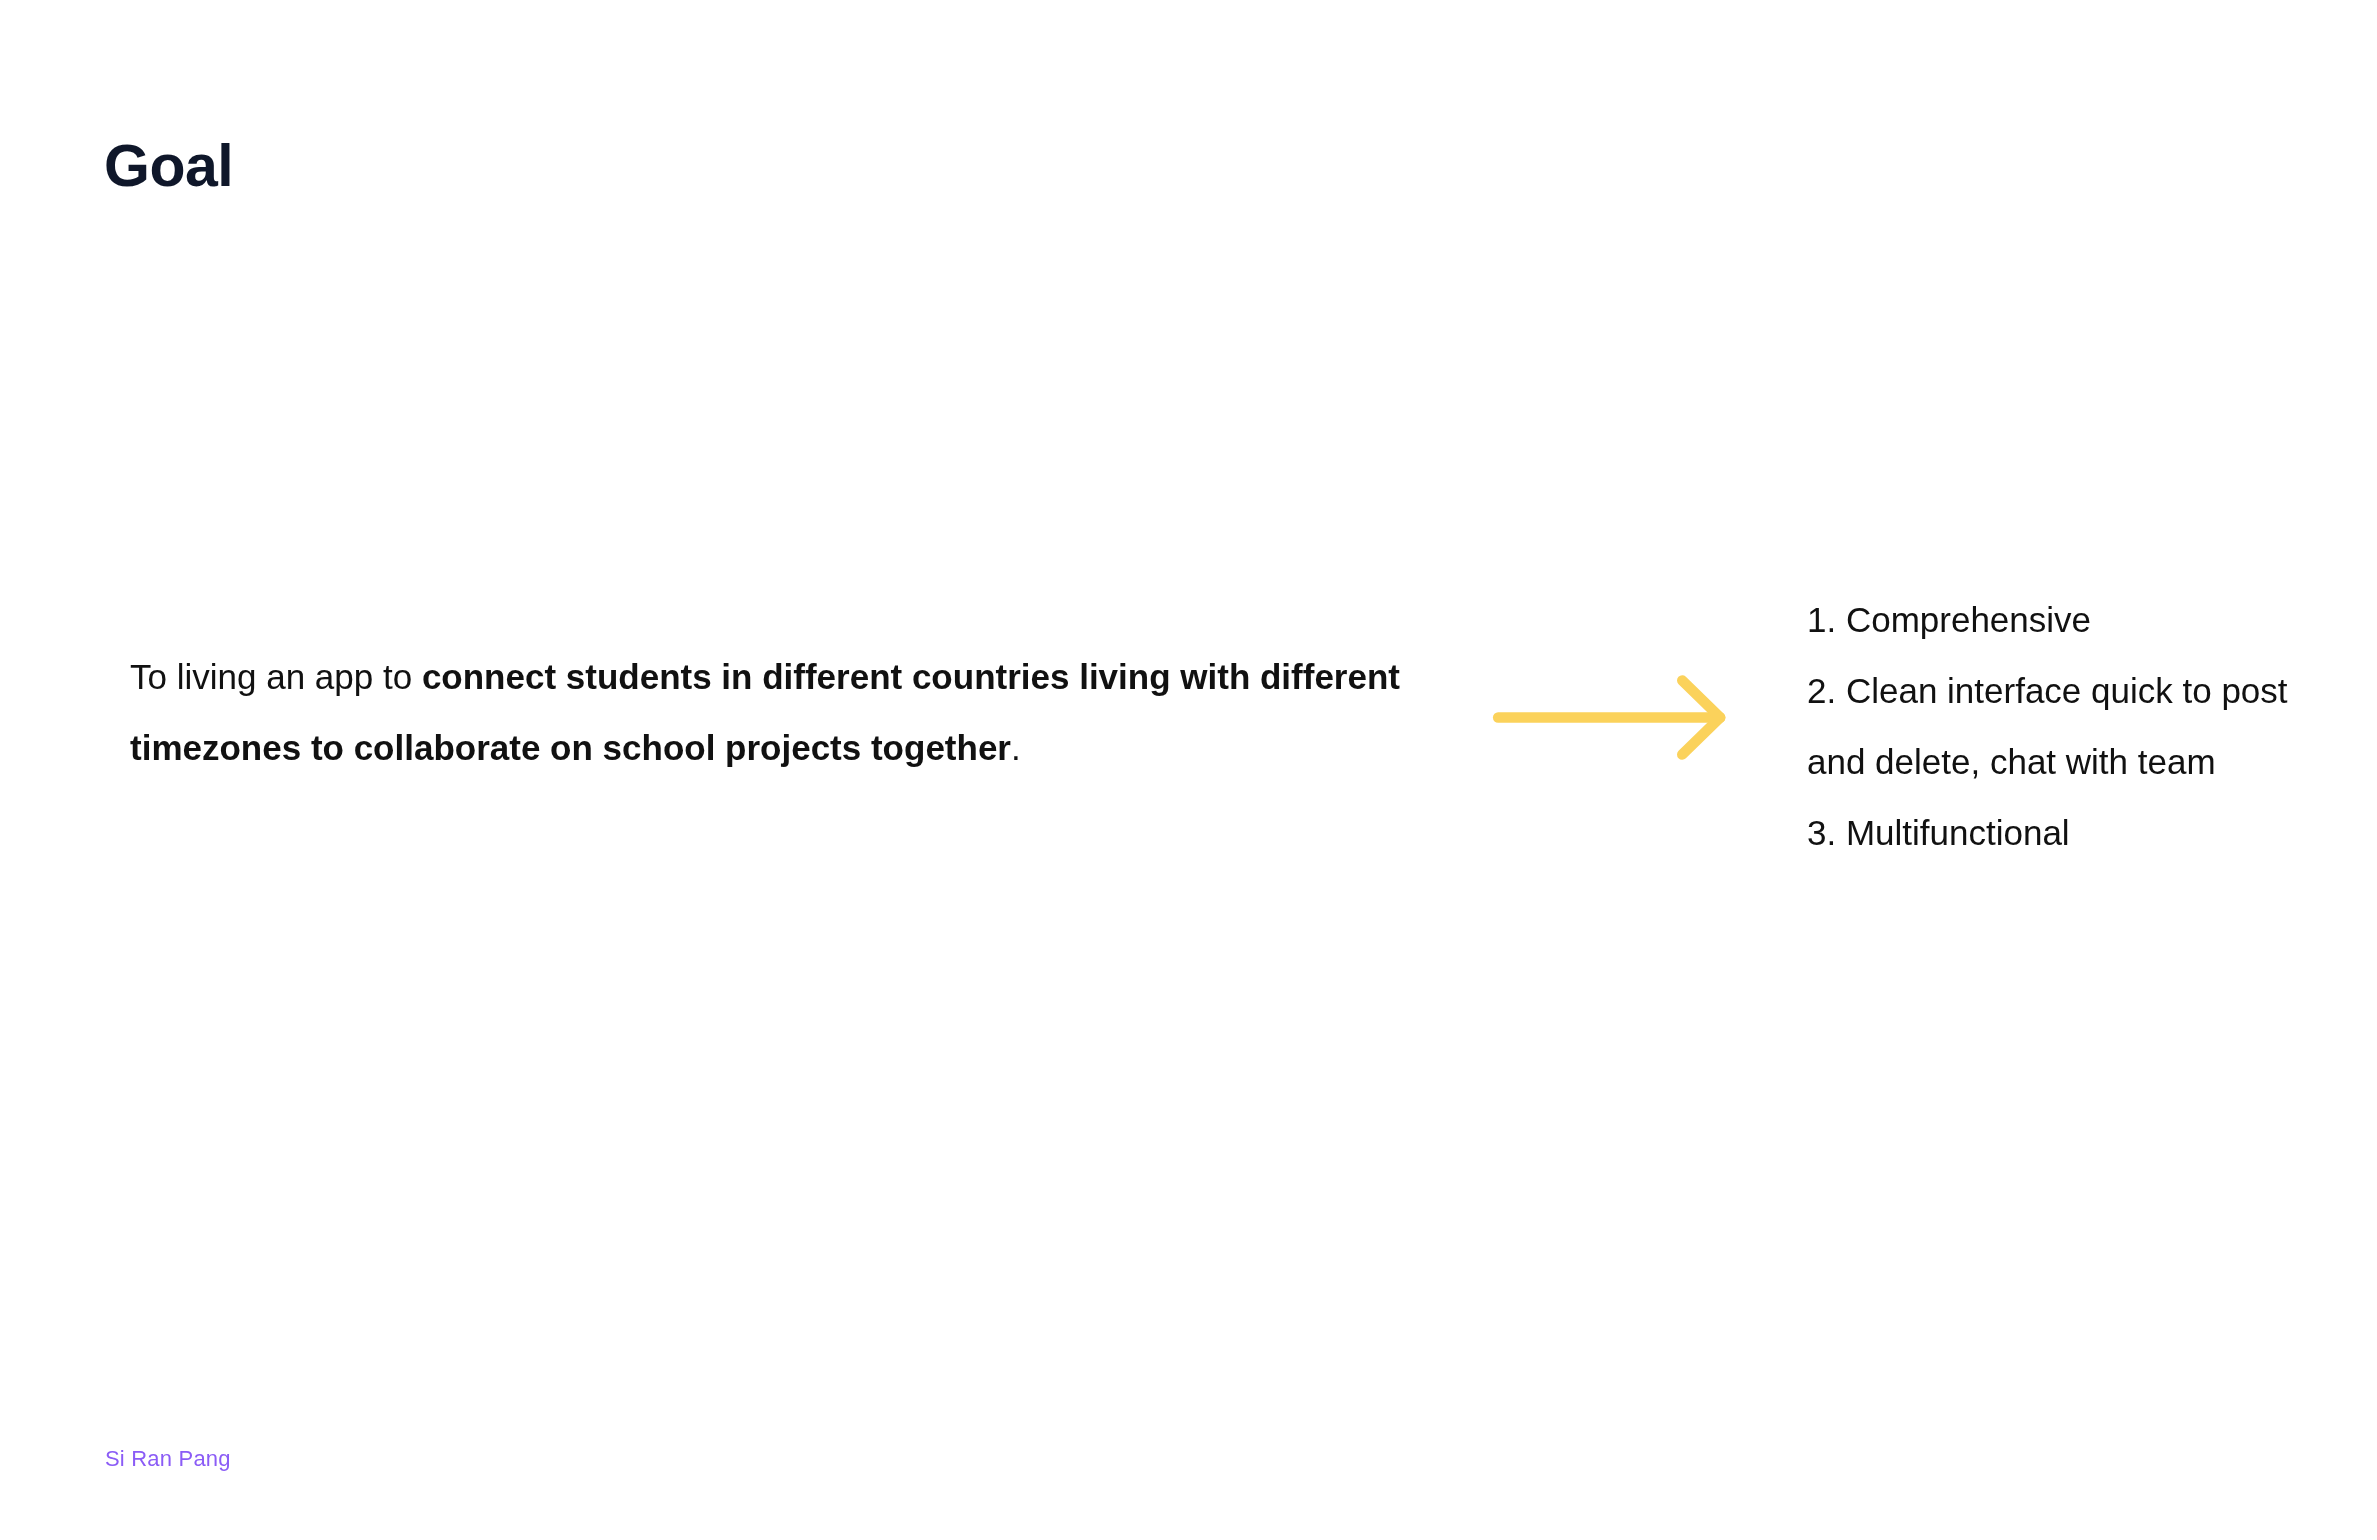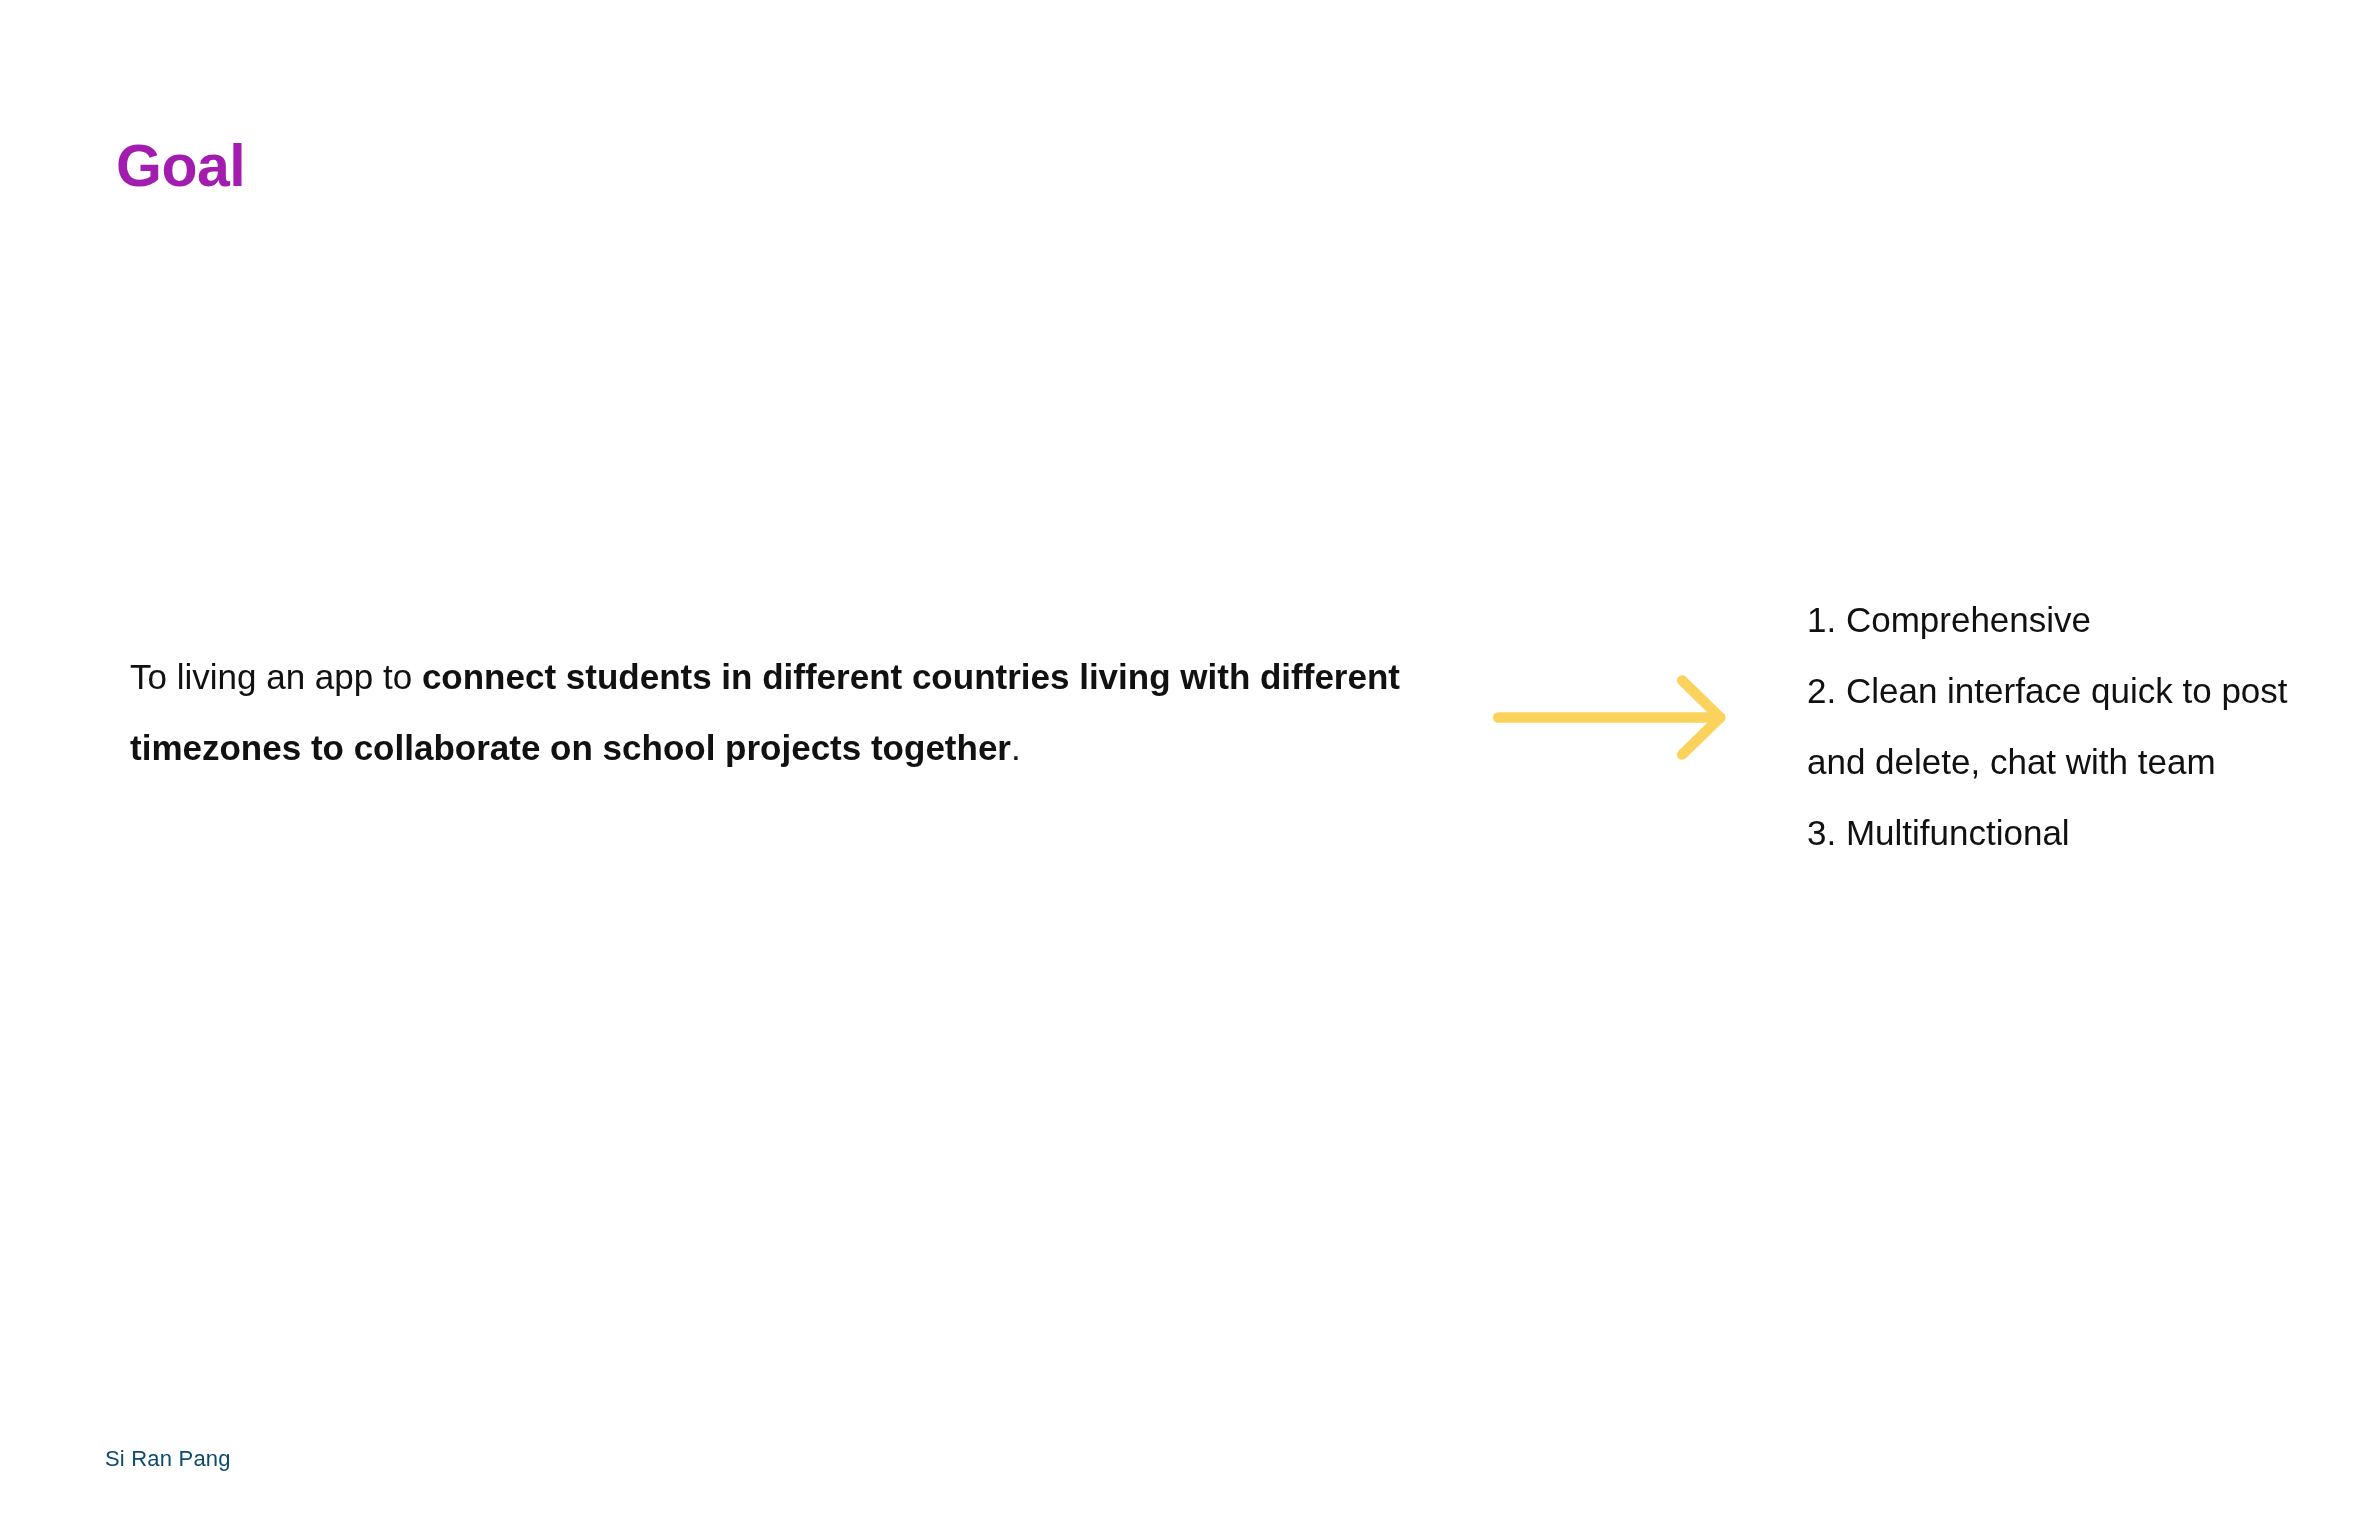--- a/index.html
+++ b/index.html
@@ -15,27 +15,27 @@
     position: relative;
     width: 2739px;
     height: 1541px;
     background: #ffffff;
     overflow: hidden;
   }
 
   
   #slide-title {
     position: absolute;
-    left: 116px;
+    left: 104px;
     top: 93px;
     font-size: 59px;
     font-weight: 700;
     letter-spacing: -0.5px;
     line-height: 1.12;
-    color: #a21caf;
+    color: #0f172a;
     white-space: nowrap;
   }
 
   
   #statement {
     position: absolute;
     left: 130px;
     top: 641px;
     width: 1284px;
     font-size: 35px;
@@ -79,21 +79,21 @@
     white-space: pre-wrap;
   }
 
   
   #footer-name {
     position: absolute;
     left: 105px;
     top: 1446px;
     font-size: 22px;
     font-weight: 300;
-    color: #0c4a6e;
+    color: #8b5cf6;
     letter-spacing: 0.2px;
     white-space: nowrap;
   }
 </style>
 </head>
 <body>
 
 <div id="slide">
 
   <h1 id="slide-title">Goal</h1>

